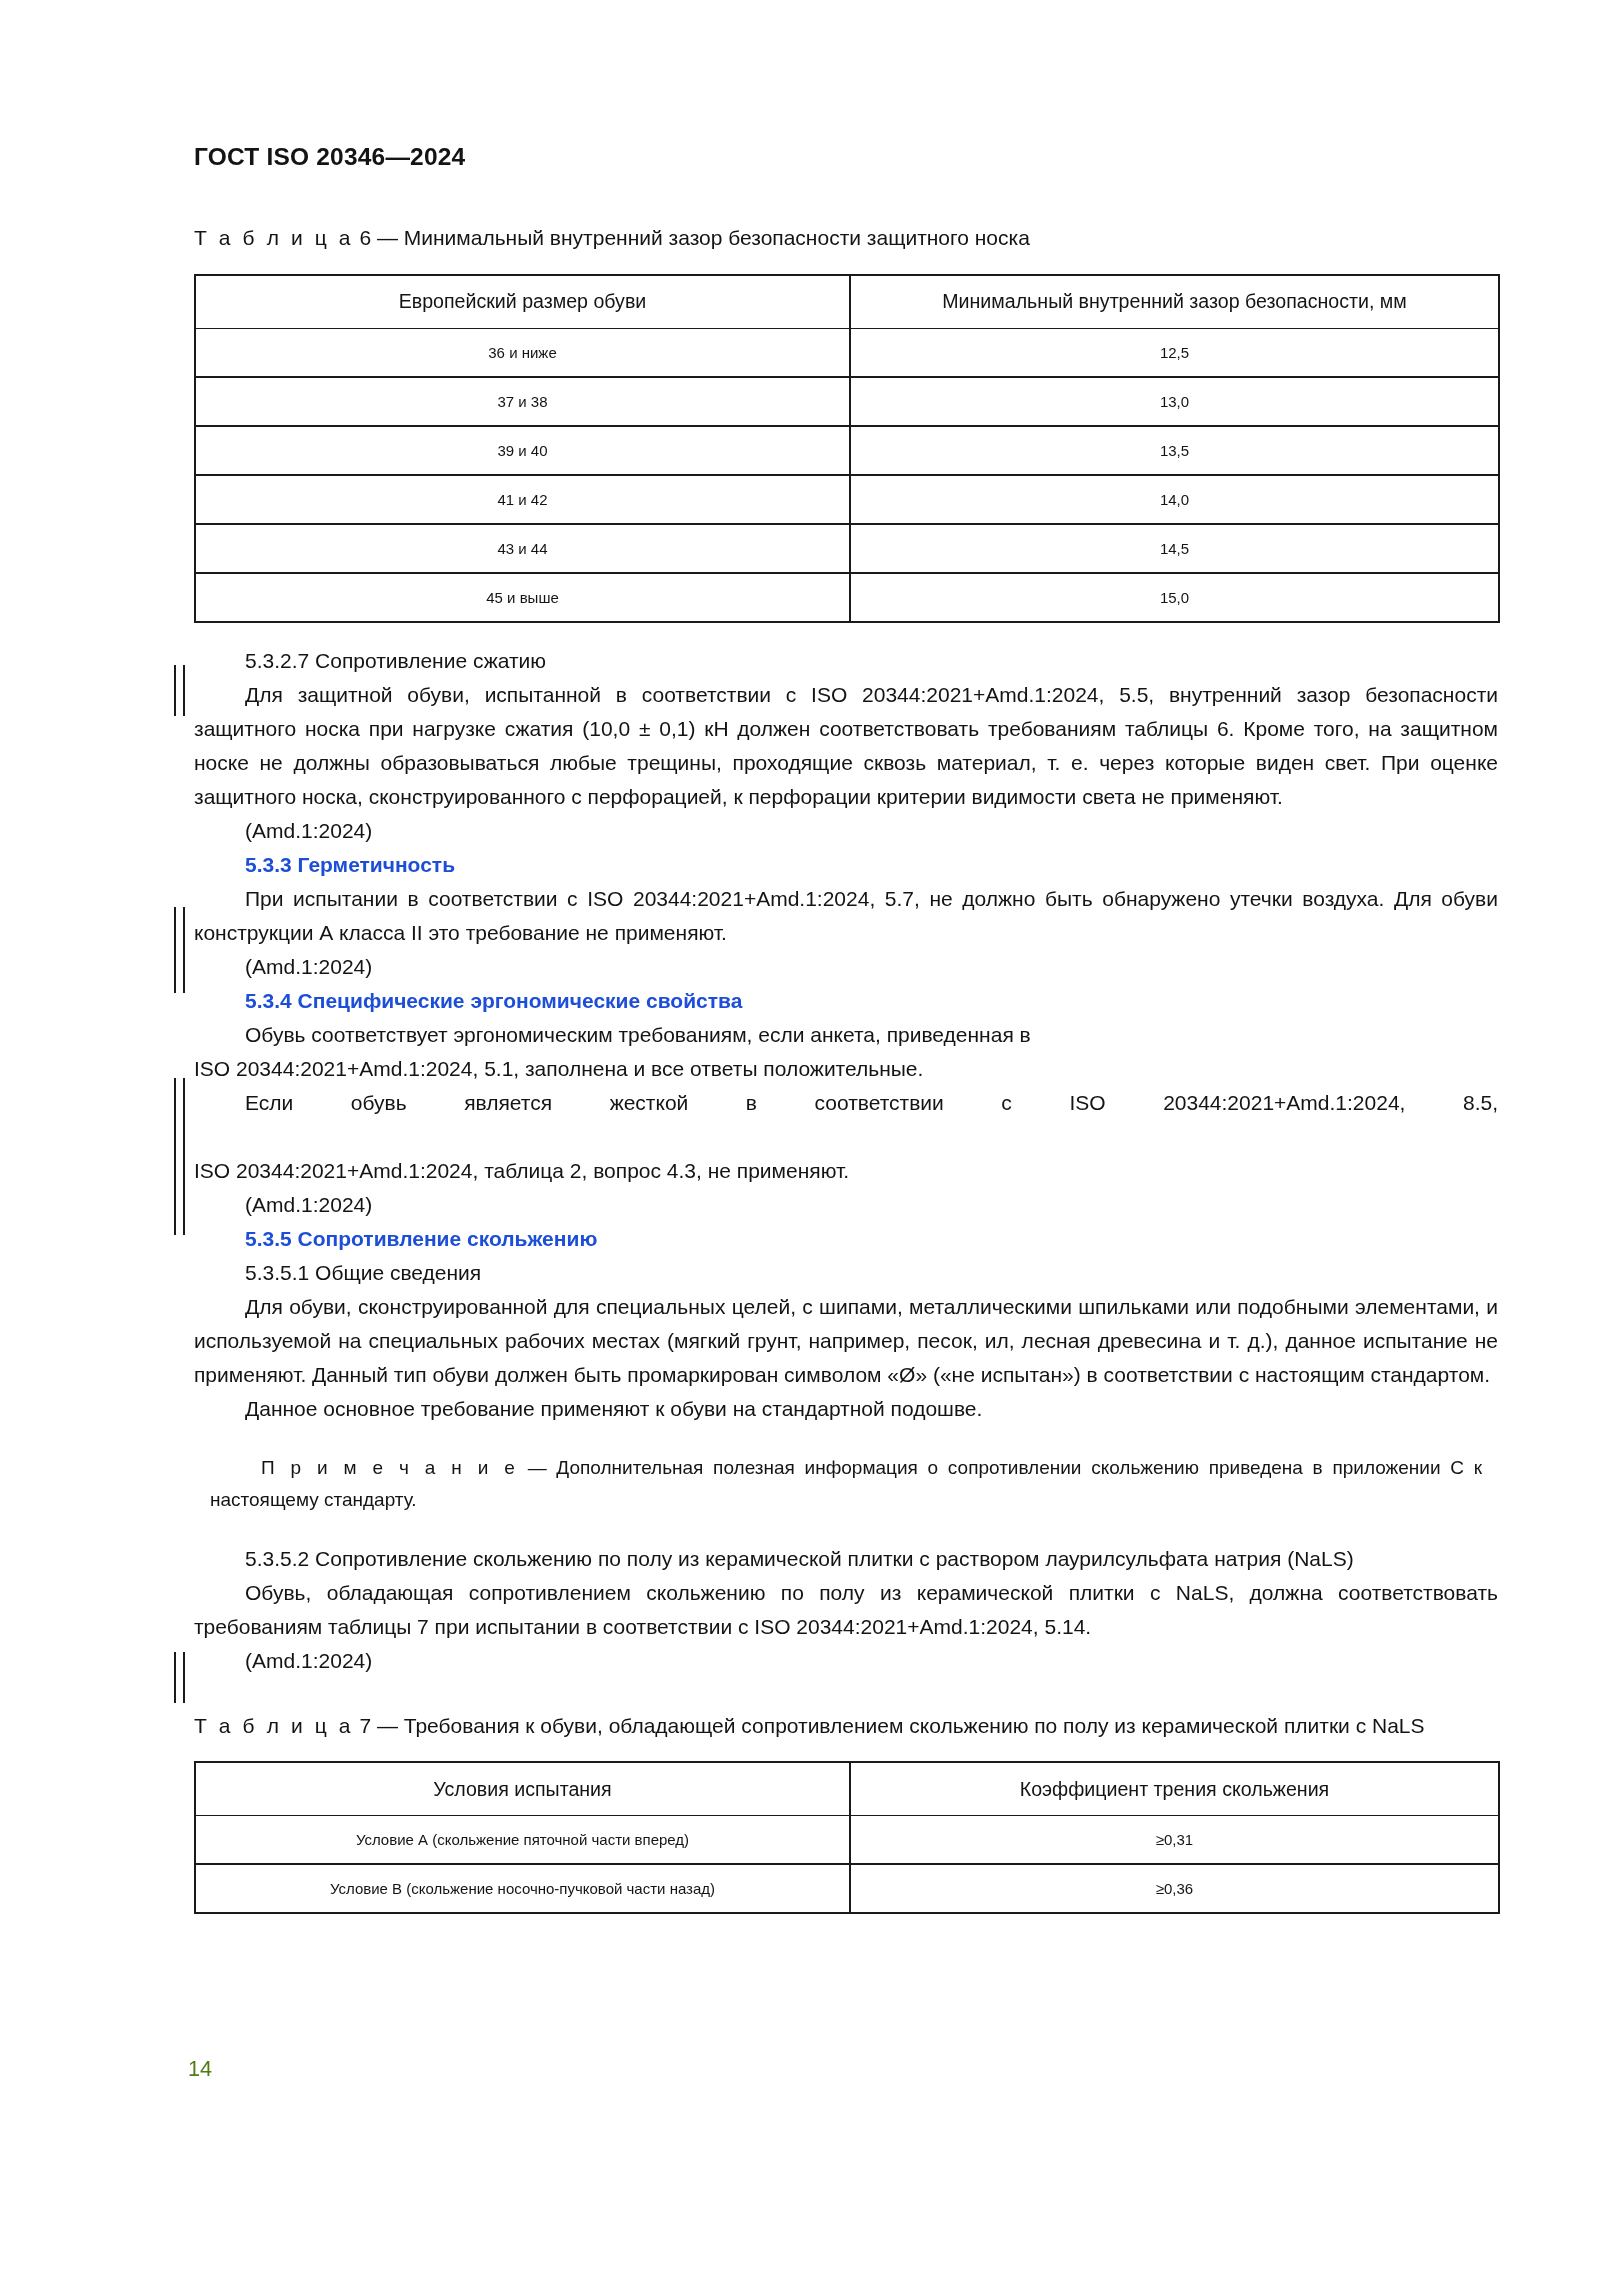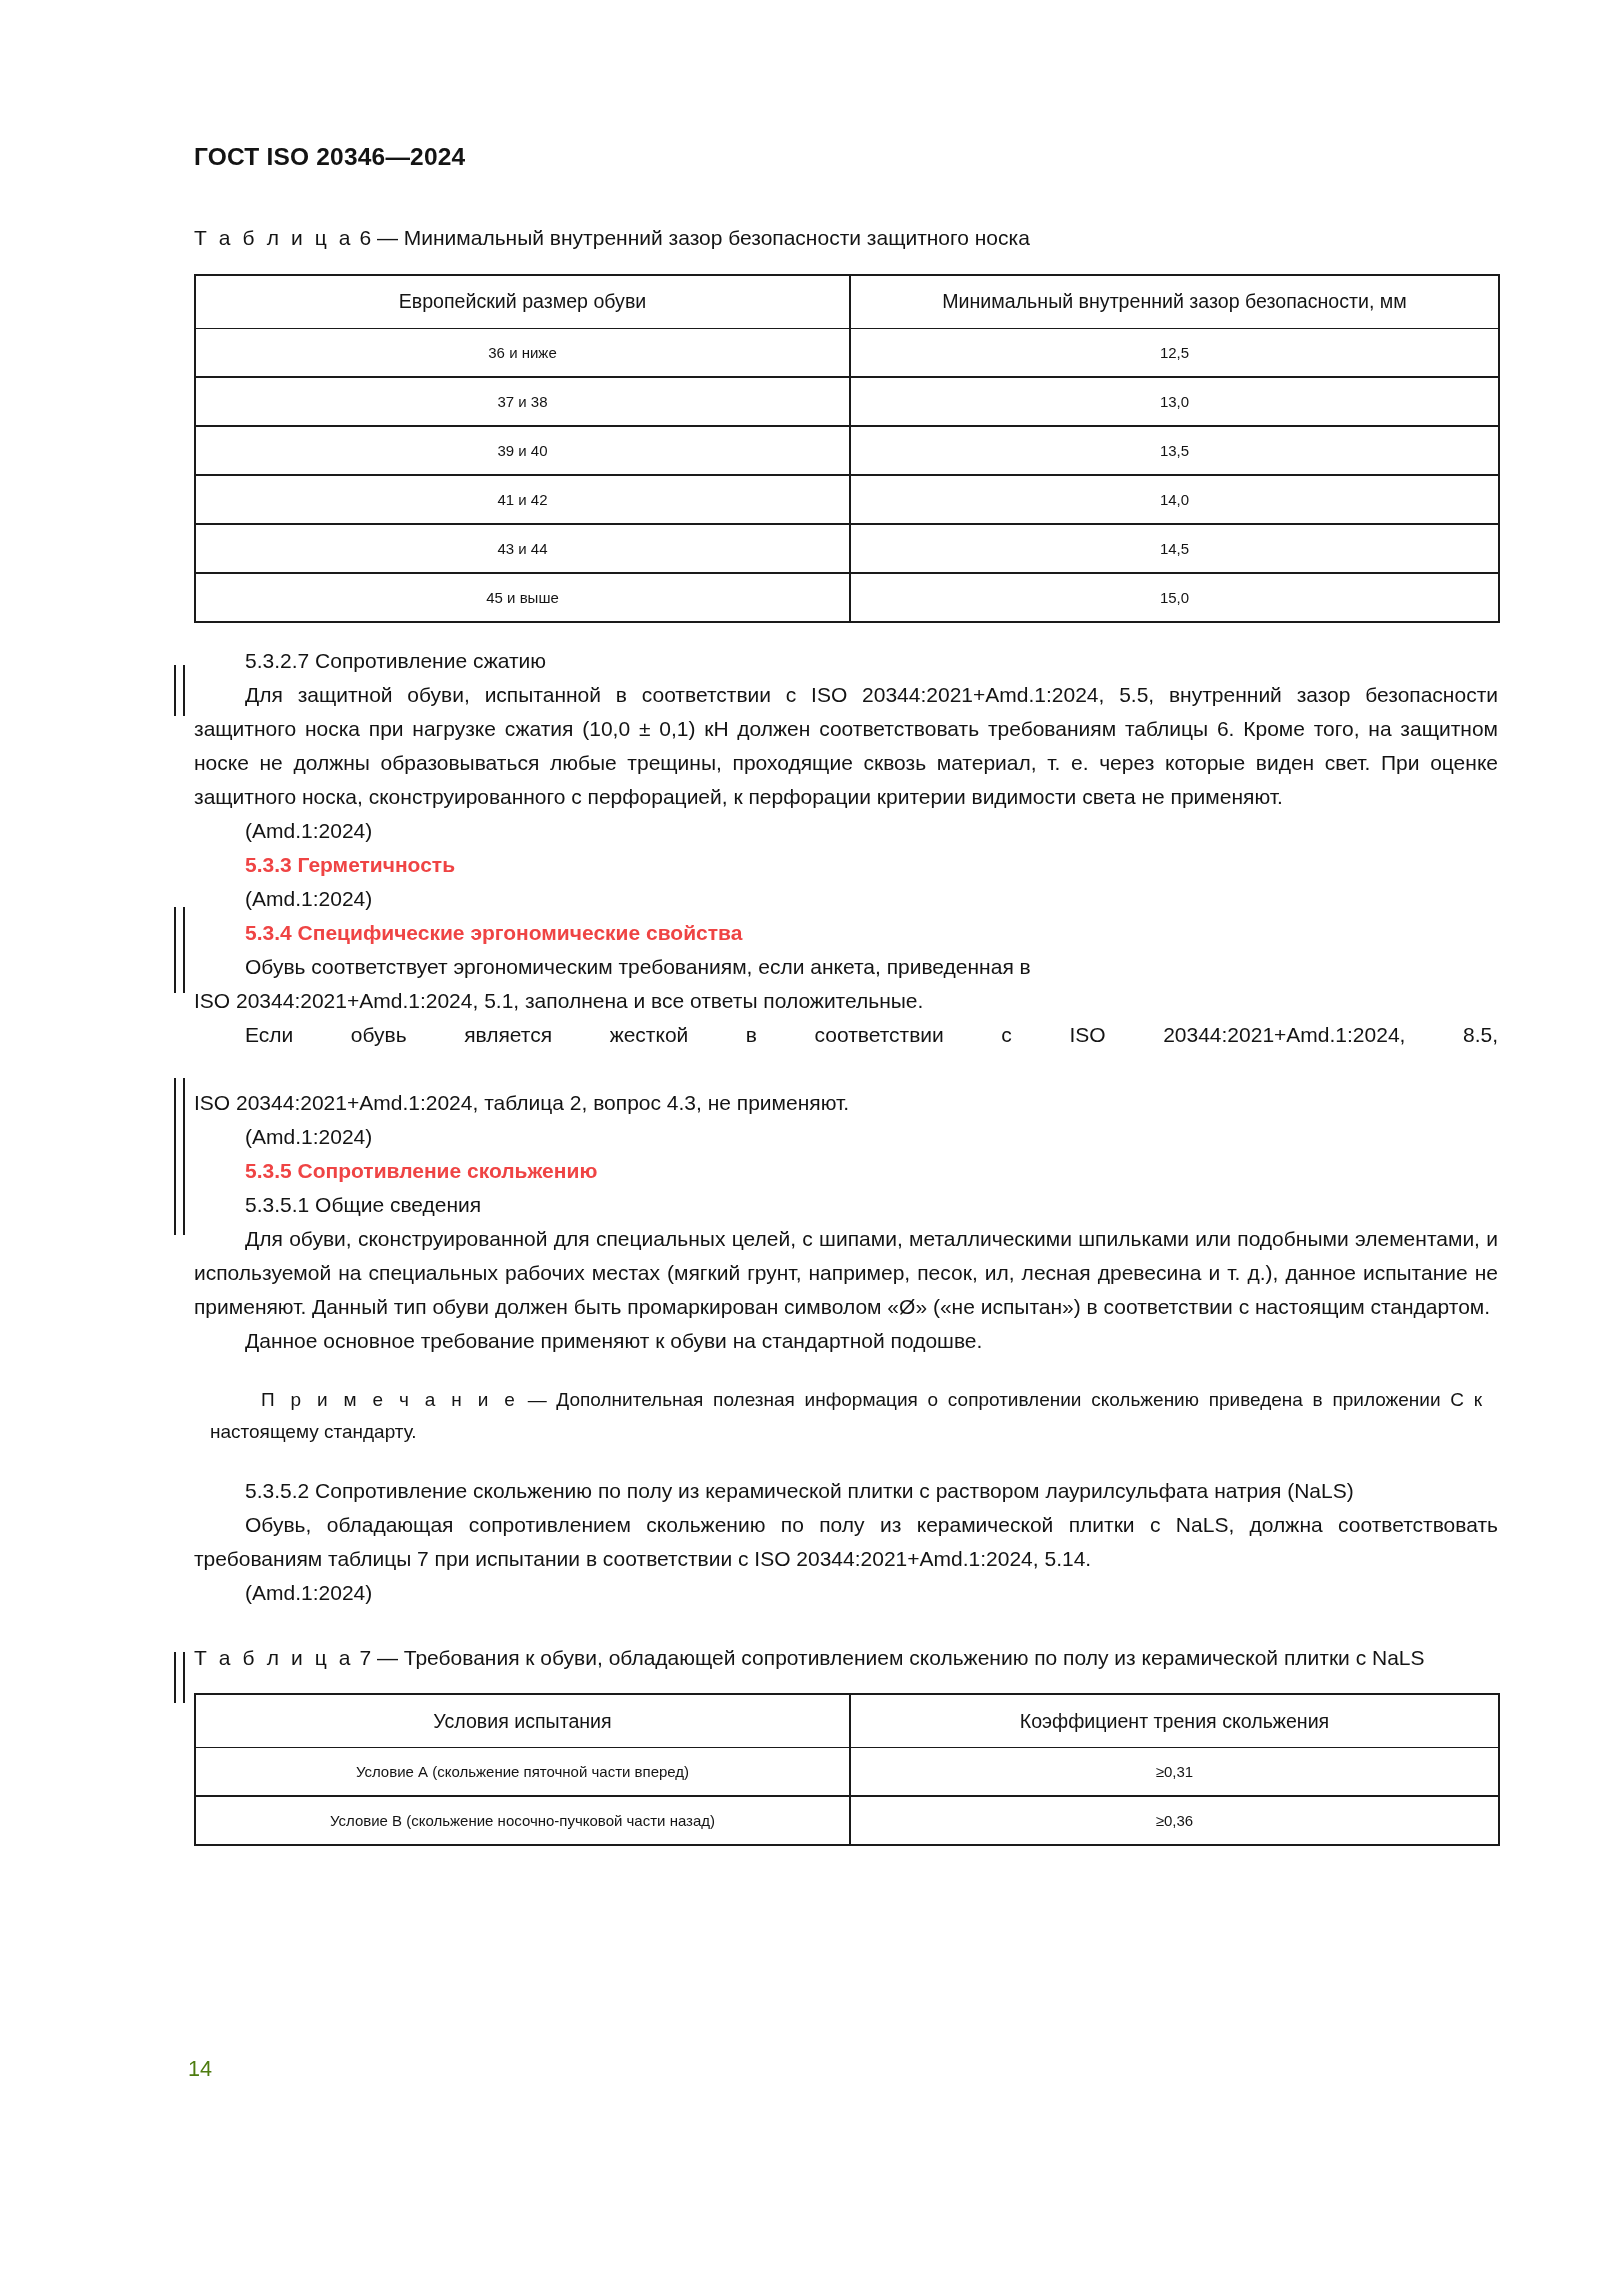--- a/index.html
+++ b/index.html
@@ -89,21 +89,21 @@
     color: #141414;
   }
   p.t.indent { text-indent: 51px; }
   p.t.nojust { text-align: left; }
   p.b {
     font-size: 21px;
     line-height: 34px;
     margin: 0;
     font-weight: bold;
     text-indent: 51px;
-    color: #ef4444;
+    color: #1d4ed8;
   }
   p.note {
     font-size: 19px;
     line-height: 32px;
     margin: 16px;
     text-align: justify;
     text-indent: 51px;
     color: #141414;
   }
   p.note .note-word { letter-spacing: 3.1px; }
@@ -202,20 +202,21 @@
       </tbody>
     </table>
 
     <div class="gap-m"></div>
 
     <p class="t indent">5.3.2.7 Сопротивление сжатию</p>
     <p class="t indent">Для защитной обуви, испытанной в соответствии с ISO 20344:2021+Amd.1:2024, 5.5, внутренний зазор безопасности защитного носка при нагрузке сжатия (10,0 ± 0,1) кН должен соответствовать требованиям таблицы 6. Кроме того, на защитном носке не должны образовываться любые трещины, проходящие сквозь материал, т. е. через которые виден свет. При оценке защитного носка, сконструированного с перфорацией, к перфорации критерии видимости света не применяют.</p>
     <p class="t indent nojust">(Amd.1:2024)</p>
 
     <p class="b">5.3.3 Герметичность</p>
+    <p class="t indent">При испытании в соответствии с ISO 20344:2021+Amd.1:2024, 5.7, не должно быть обнаружено утечки воздуха. Для обуви конструкции А класса II это требование не применяют.</p>
     <p class="t indent nojust">(Amd.1:2024)</p>
 
     <p class="b">5.3.4 Специфические эргономические свойства</p>
     <p class="t indent nojust">Обувь соответствует эргономическим требованиям, если анкета, приведенная в</p>
     <p class="t nojust">ISO 20344:2021+Amd.1:2024, 5.1, заполнена и все ответы положительные.</p>
     <p class="t indent">
       <span class="spread">Если обувь является жесткой в соответствии с ISO 20344:2021+Amd.1:2024, 8.5,</span>
     </p>
     <p class="t nojust">ISO 20344:2021+Amd.1:2024, таблица 2, вопрос 4.3, не применяют.</p>
     <p class="t indent nojust">(Amd.1:2024)</p>

